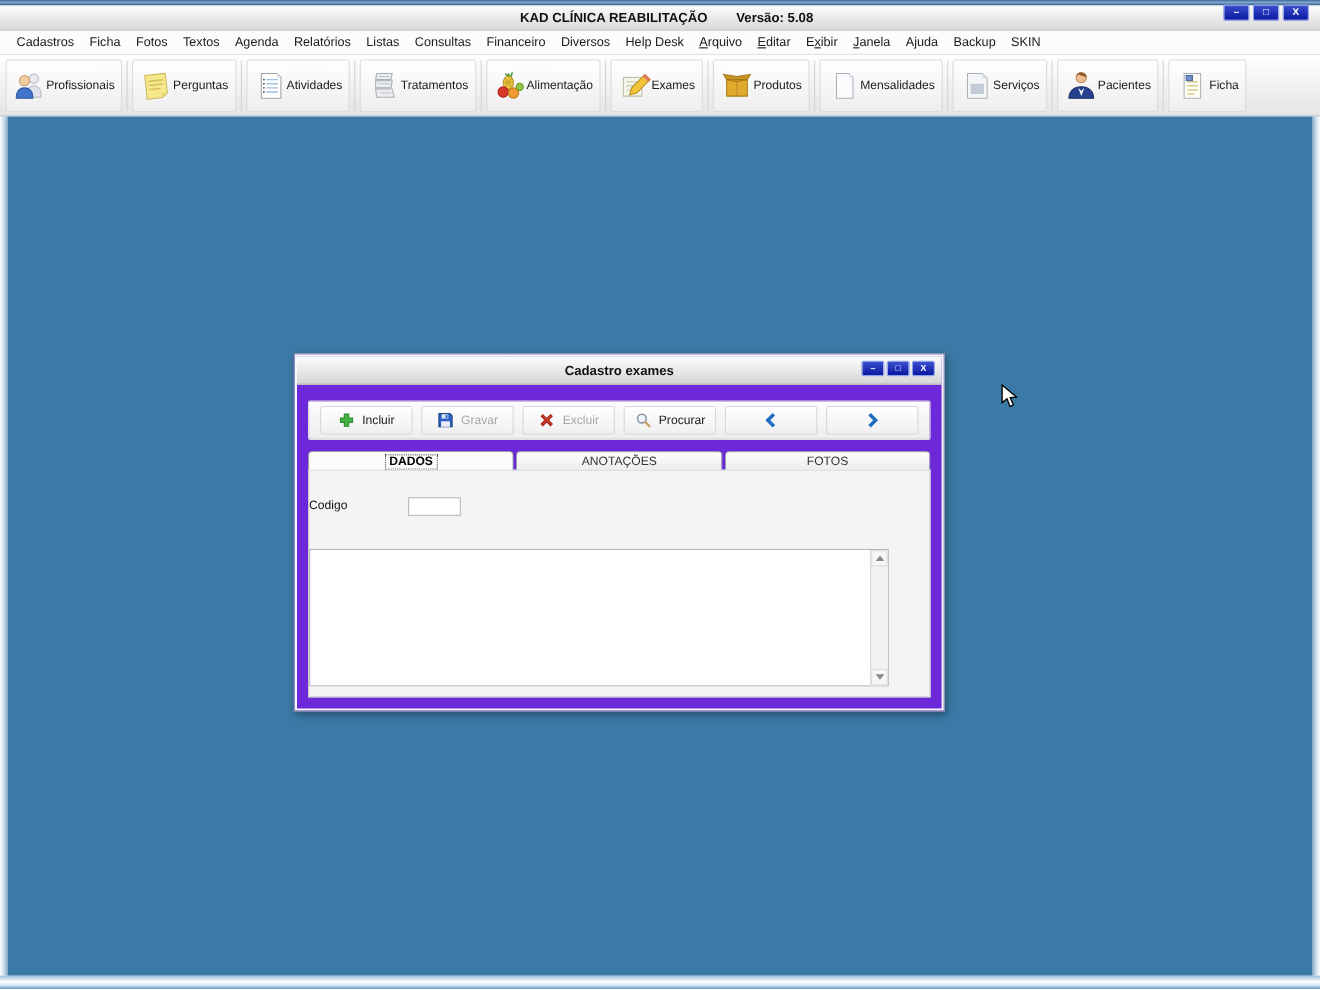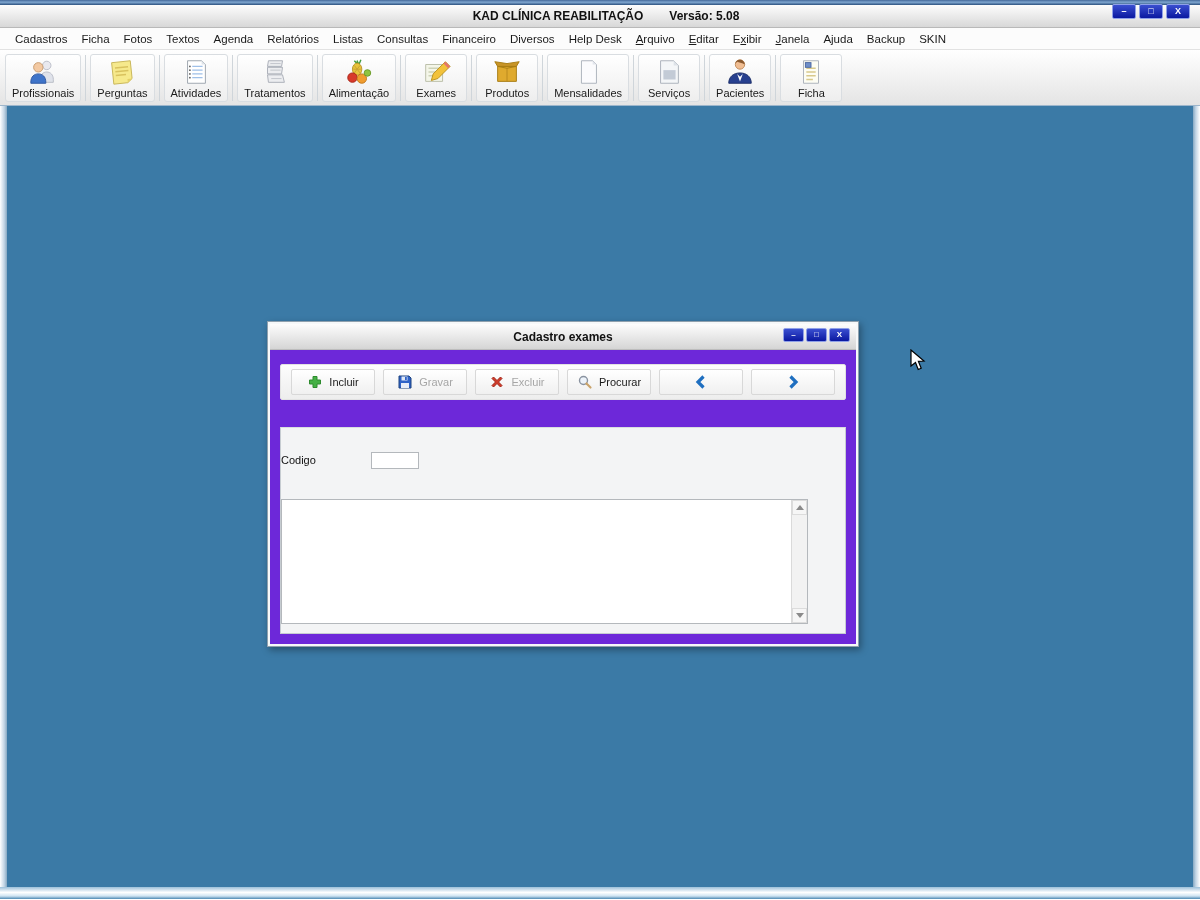--- a/index.html
+++ b/index.html
@@ -24,21 +24,21 @@
     background:#fcfcfc; border-bottom:1px solid #e2e2e2;
     display:flex; align-items:center; padding-left:8px; }
   .menu-item { font-size:11.5px; color:#1a1a1a; padding:2px 7px; white-space:nowrap; }
 
   .toolbar { position:absolute; left:0; top:50px; width:1200px; height:56px;
     background:linear-gradient(to bottom,#ffffff,#e4e4e4);
     border-bottom:1px solid #9db6cc; display:flex; align-items:center; padding:0 4px; }
   .tool-btn { height:48px; min-width:62px; padding:2px 6px; margin:0 1px;
     background:linear-gradient(to bottom,#ffffff,#eeeeee);
     border:1px solid #d9dde1; border-radius:3px;
-    display:flex; flex-direction:column; align-items:center; justify-content:flex-end; }
+    display:flex; flex-direction:row; align-items:center; justify-content:flex-end; }
   .tool-icon { width:30px; height:30px; flex:0 0 auto; }
   .tool-icon svg { width:30px; height:30px; display:block; }
   .tool-label { font-size:11px; color:#1a1a1a; white-space:nowrap; }
   .tb-sep { width:1px; height:46px; background:#cfd5da; margin:0 3px; }
 
   .frame-left, .frame-right { position:absolute; top:106px; height:781px; width:7px; }
   .frame-left { left:0; background:linear-gradient(to right,#ffffff,#c2d5e5 60%,#86a8c2); }
   .frame-right { right:0; background:linear-gradient(to left,#ffffff,#c2d5e5 60%,#86a8c2); }
   .desktop { position:absolute; left:7px; right:7px; top:106px; height:781px; background:#3b7aa6; }
   .frame-bottom { position:absolute; left:0; right:0; bottom:0; height:13px;
@@ -337,20 +337,31 @@
       </div>
       <div class="dlg-btn">
         <span class="dlg-icon">
           <svg viewBox="0 0 16 16">
             <path d="M5.5 2.5L11 8l-5.5 5.5" fill="none" stroke="#1f6fc0" stroke-width="3.2"></path>
           </svg>
         </span>
       </div>
     </div>
 
+  <div class="dlg-tabs" id="dlgTabs">
+      <div class="tab active">
+        <span class="tab-label">DADOS</span>
+      </div>
+      <div class="tab">
+        <span class="tab-label">ANOTAÇÕES</span>
+      </div>
+      <div class="tab">
+        <span class="tab-label">FOTOS</span>
+      </div>
+    </div>
 
   <div class="dlg-panel">
     <div class="form-row row-codigo">
       <span class="form-label">Codigo</span>
       <input class="fld" type="text" value="" style="">
     </div>
     <div class="form-row row-desc">
       <div class="desc-wrap">
         <textarea class="desc-area" style=""></textarea>
         <div class="vscroll">

